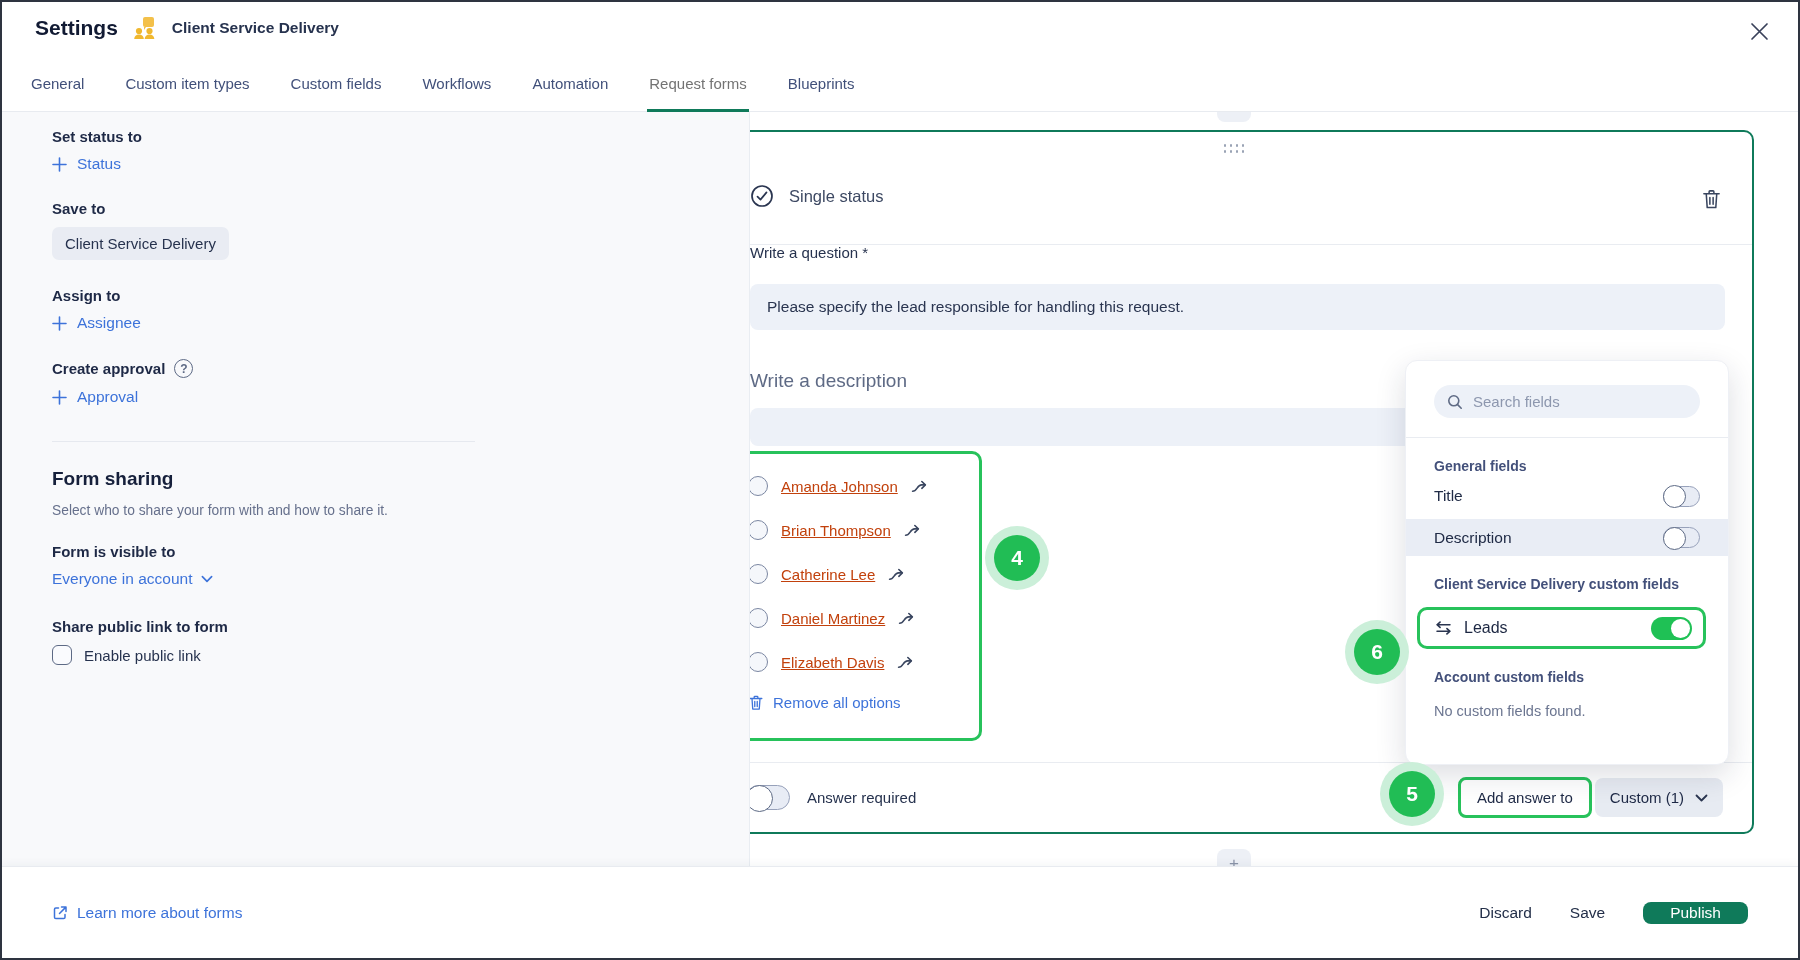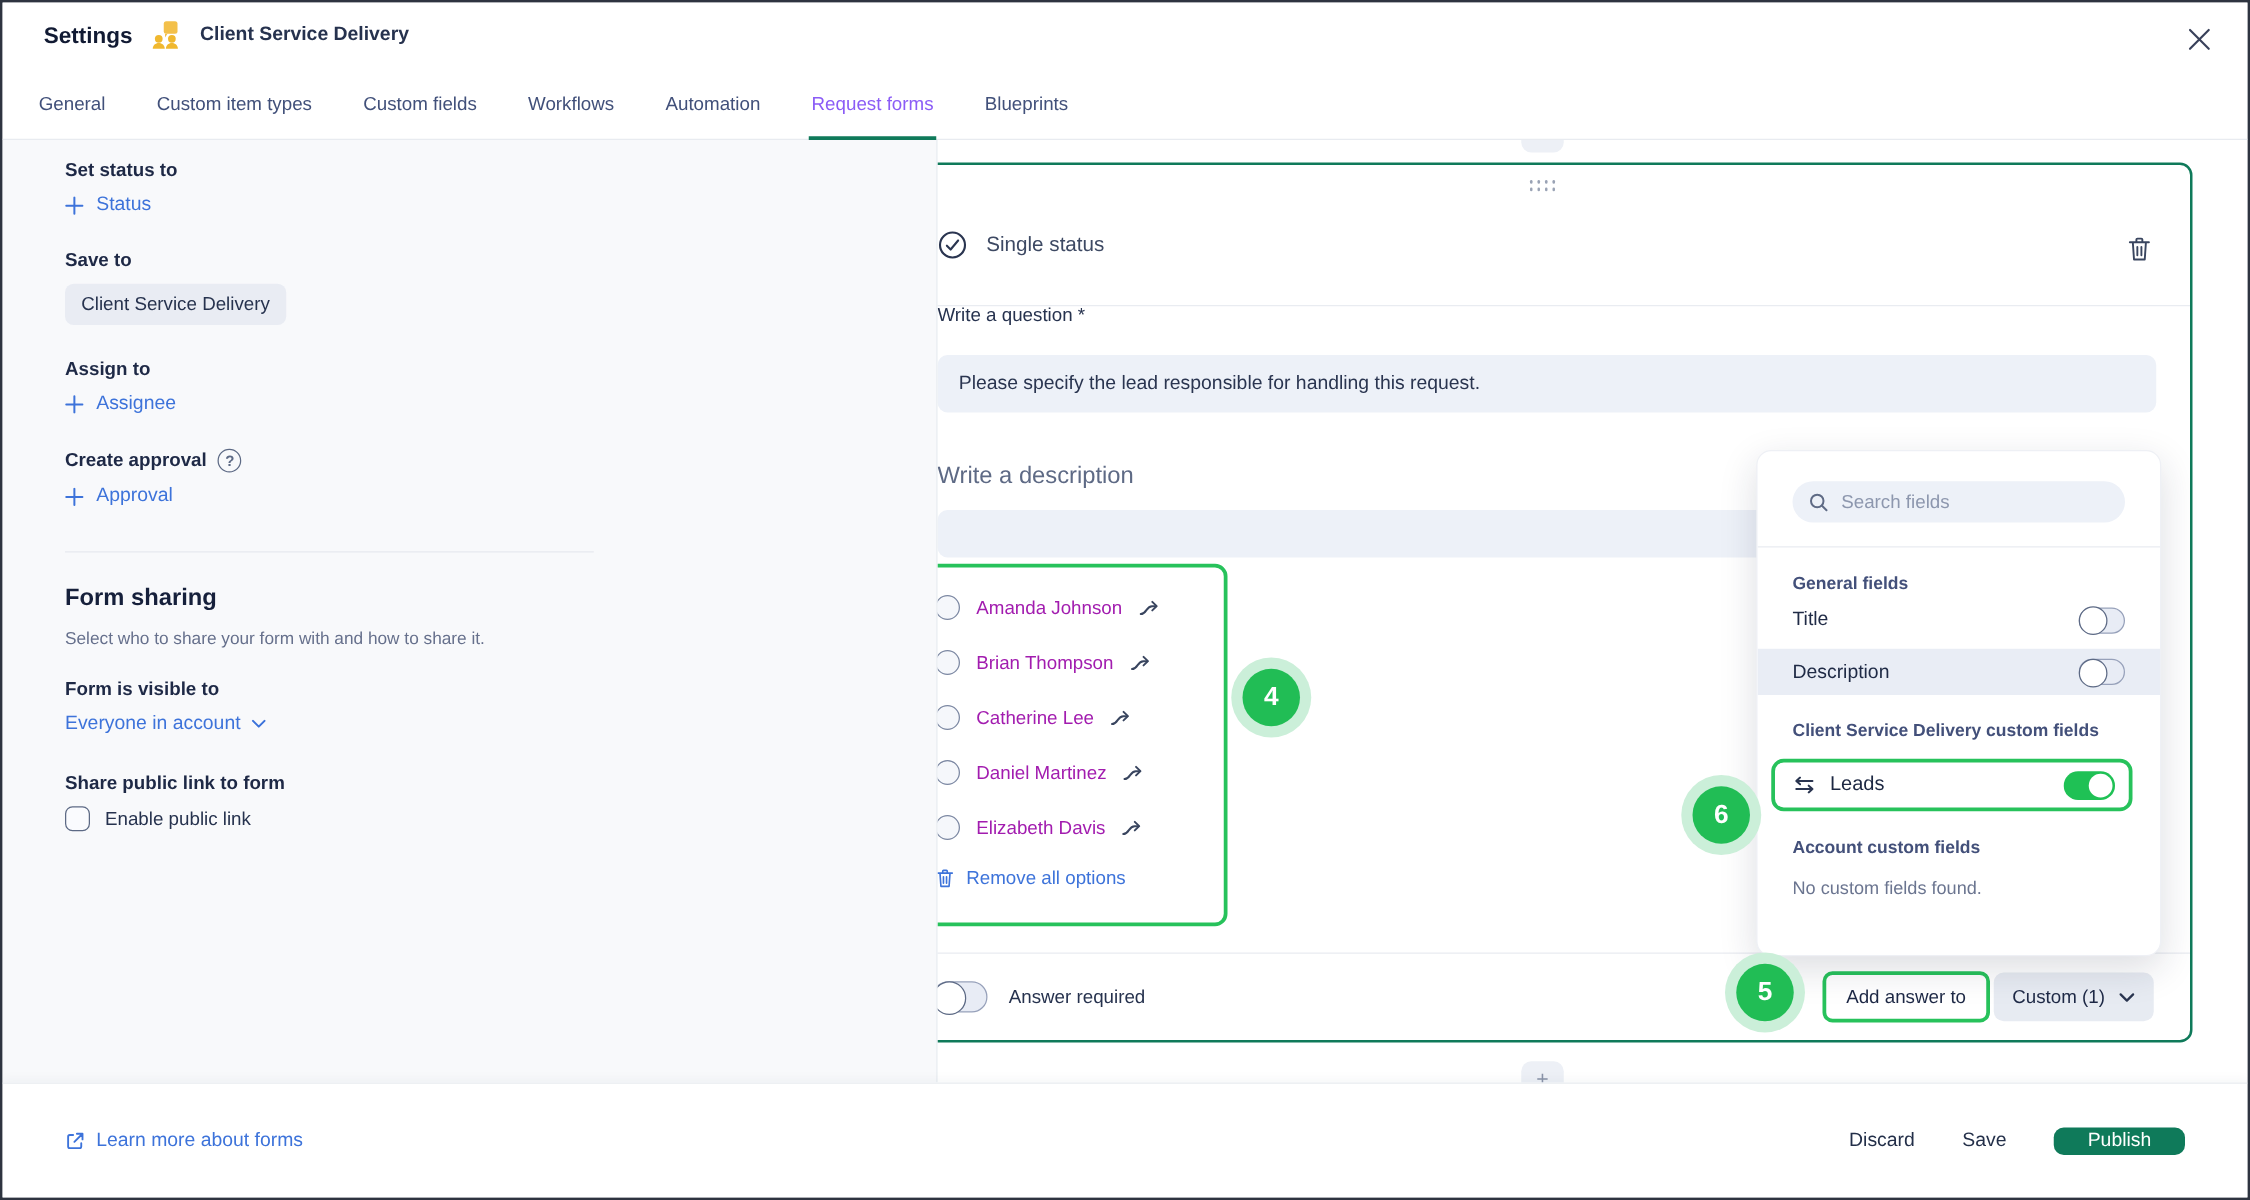--- a/index.html
+++ b/index.html
@@ -2,27 +2,27 @@
 <html><head>
 <meta charset="utf-8">
 <style>
   * { box-sizing: border-box; margin: 0; padding: 0; }
   body { background:#fff; font-family:"Liberation Sans", sans-serif; }
   .frame{position:relative;width:1800px;height:960px;background:#fff;border:2px solid #2e3440;overflow:hidden;}
 
   
   .top{position:absolute;left:0;top:0;right:0;height:110px;background:#fff;border-bottom:1px solid #e8ebf0;z-index:20;}
   .title-row{position:absolute;left:33px;top:13px;display:flex;align-items:center;gap:14px;}
-  .app-title{font-size:18px;font-weight:700;color:#111a33;}
+  .app-title{font-size:21px;font-weight:700;color:#111a33;}
   .org-icon{width:26px;height:26px;display:inline-flex;}
   .project-name{font-size:15.5px;font-weight:600;color:#26324e;}
   .close-btn{position:absolute;right:24px;top:14px;width:30px;height:30px;display:flex;align-items:center;justify-content:center;cursor:pointer;}
   .tabs{position:absolute;left:27px;bottom:-1px;display:flex;gap:37px;}
   .tab{padding:0 2px 17px;font-size:15px;color:#41507a;cursor:pointer;}
-  .tab.active{color:#8b5cf6;border-bottom:3px solid #0f7a5a;}
+  .tab.active{color:#737373;border-bottom:3px solid #0f7a5a;}
 
   
   .sidebar{position:absolute;left:0;top:110px;width:748px;bottom:92px;background:#f8f9fb;border-right:1px solid #e9edf2;padding:16px 50px 0;z-index:5;}
   .side-label{font-size:15px;font-weight:700;color:#1e2946;margin-bottom:10px;display:flex;align-items:center;gap:9px;}
   .side-link{display:inline-flex;align-items:center;gap:10px;color:#3d73da;font-size:15.5px;margin-bottom:27px;cursor:pointer;}
   .chip{display:inline-block;background:#e9ecf3;border-radius:7px;padding:8px 13px;font-size:15px;color:#26324e;margin-bottom:27px;}
   .side-divider{border-top:1px solid #e6e9ef;width:423px;margin:8px 0 26px;}
   .fs-title{font-size:19px;font-weight:700;color:#16203b;margin-bottom:13px;}
   .fs-desc{font-size:13.8px;color:#66708c;margin-bottom:25px;}
   .visible-value{display:inline-flex;align-items:center;gap:9px;color:#3d73da;font-size:15.5px;margin-bottom:30px;cursor:pointer;}
@@ -44,21 +44,21 @@
   .card-trash{position:absolute;right:30px;top:56px;cursor:pointer;}
   .card-hdiv{position:absolute;left:0;right:0;top:112px;border-top:1px solid #e9ecf1;}
   .q-label{position:absolute;left:33px;top:112px;font-size:15px;color:#26324e;}
   .q-input{position:absolute;left:33px;top:152px;width:975px;height:46px;background:#edf1f8;border:none;border-radius:8px;padding:0 17px;font-size:15.5px;color:#2a3550;font-family:"Liberation Sans",sans-serif;}
   .d-label{position:absolute;left:33px;top:238px;font-size:19px;color:#5e6a85;}
   .d-input{position:absolute;left:33px;top:276px;width:975px;height:38px;background:#edf1f8;border:none;border-radius:8px;}
 
   .options-box{position:absolute;left:10px;top:319px;width:255px;height:290px;border:3px solid #27c25b;border-radius:10px;padding:10px 18px 0;background:transparent;}
   .opt-row{height:44px;display:flex;align-items:center;gap:13px;}
   .radio{width:20px;height:20px;border:1.5px solid #7b87a2;border-radius:50%;background:#f5f7fb;cursor:pointer;flex:none;}
-  .opt-name{font-size:15px;color:#a21caf;white-space:nowrap;}
+  .opt-name{font-size:15px;color:#c2410c;white-space:nowrap;text-decoration:underline;}
   .remove-all{display:flex;align-items:center;gap:9px;color:#3d73da;font-size:15px;margin-top:10px;cursor:pointer;}
 
   .card-footer{position:absolute;left:0;right:0;top:630px;bottom:0;border-top:1px solid #e9ecf1;display:flex;align-items:center;justify-content:space-between;padding:0 29px;}
   .req-wrap{display:flex;align-items:center;gap:17px;font-size:15px;color:#26324e;}
   .footer-actions{display:flex;align-items:center;gap:3px;}
   .add-answer-btn{border:3px solid #27c25b;border-radius:8px;background:#fff;padding:9px 16px;font-size:15px;color:#1e2946;cursor:pointer;white-space:nowrap;}
   .custom-btn{background:#e7ebf2;border-radius:8px;padding:11px 15px;display:flex;align-items:center;gap:11px;font-size:15px;color:#1e2946;cursor:pointer;white-space:nowrap;}
 
   
   .toggle{position:relative;cursor:pointer;flex:none;}

